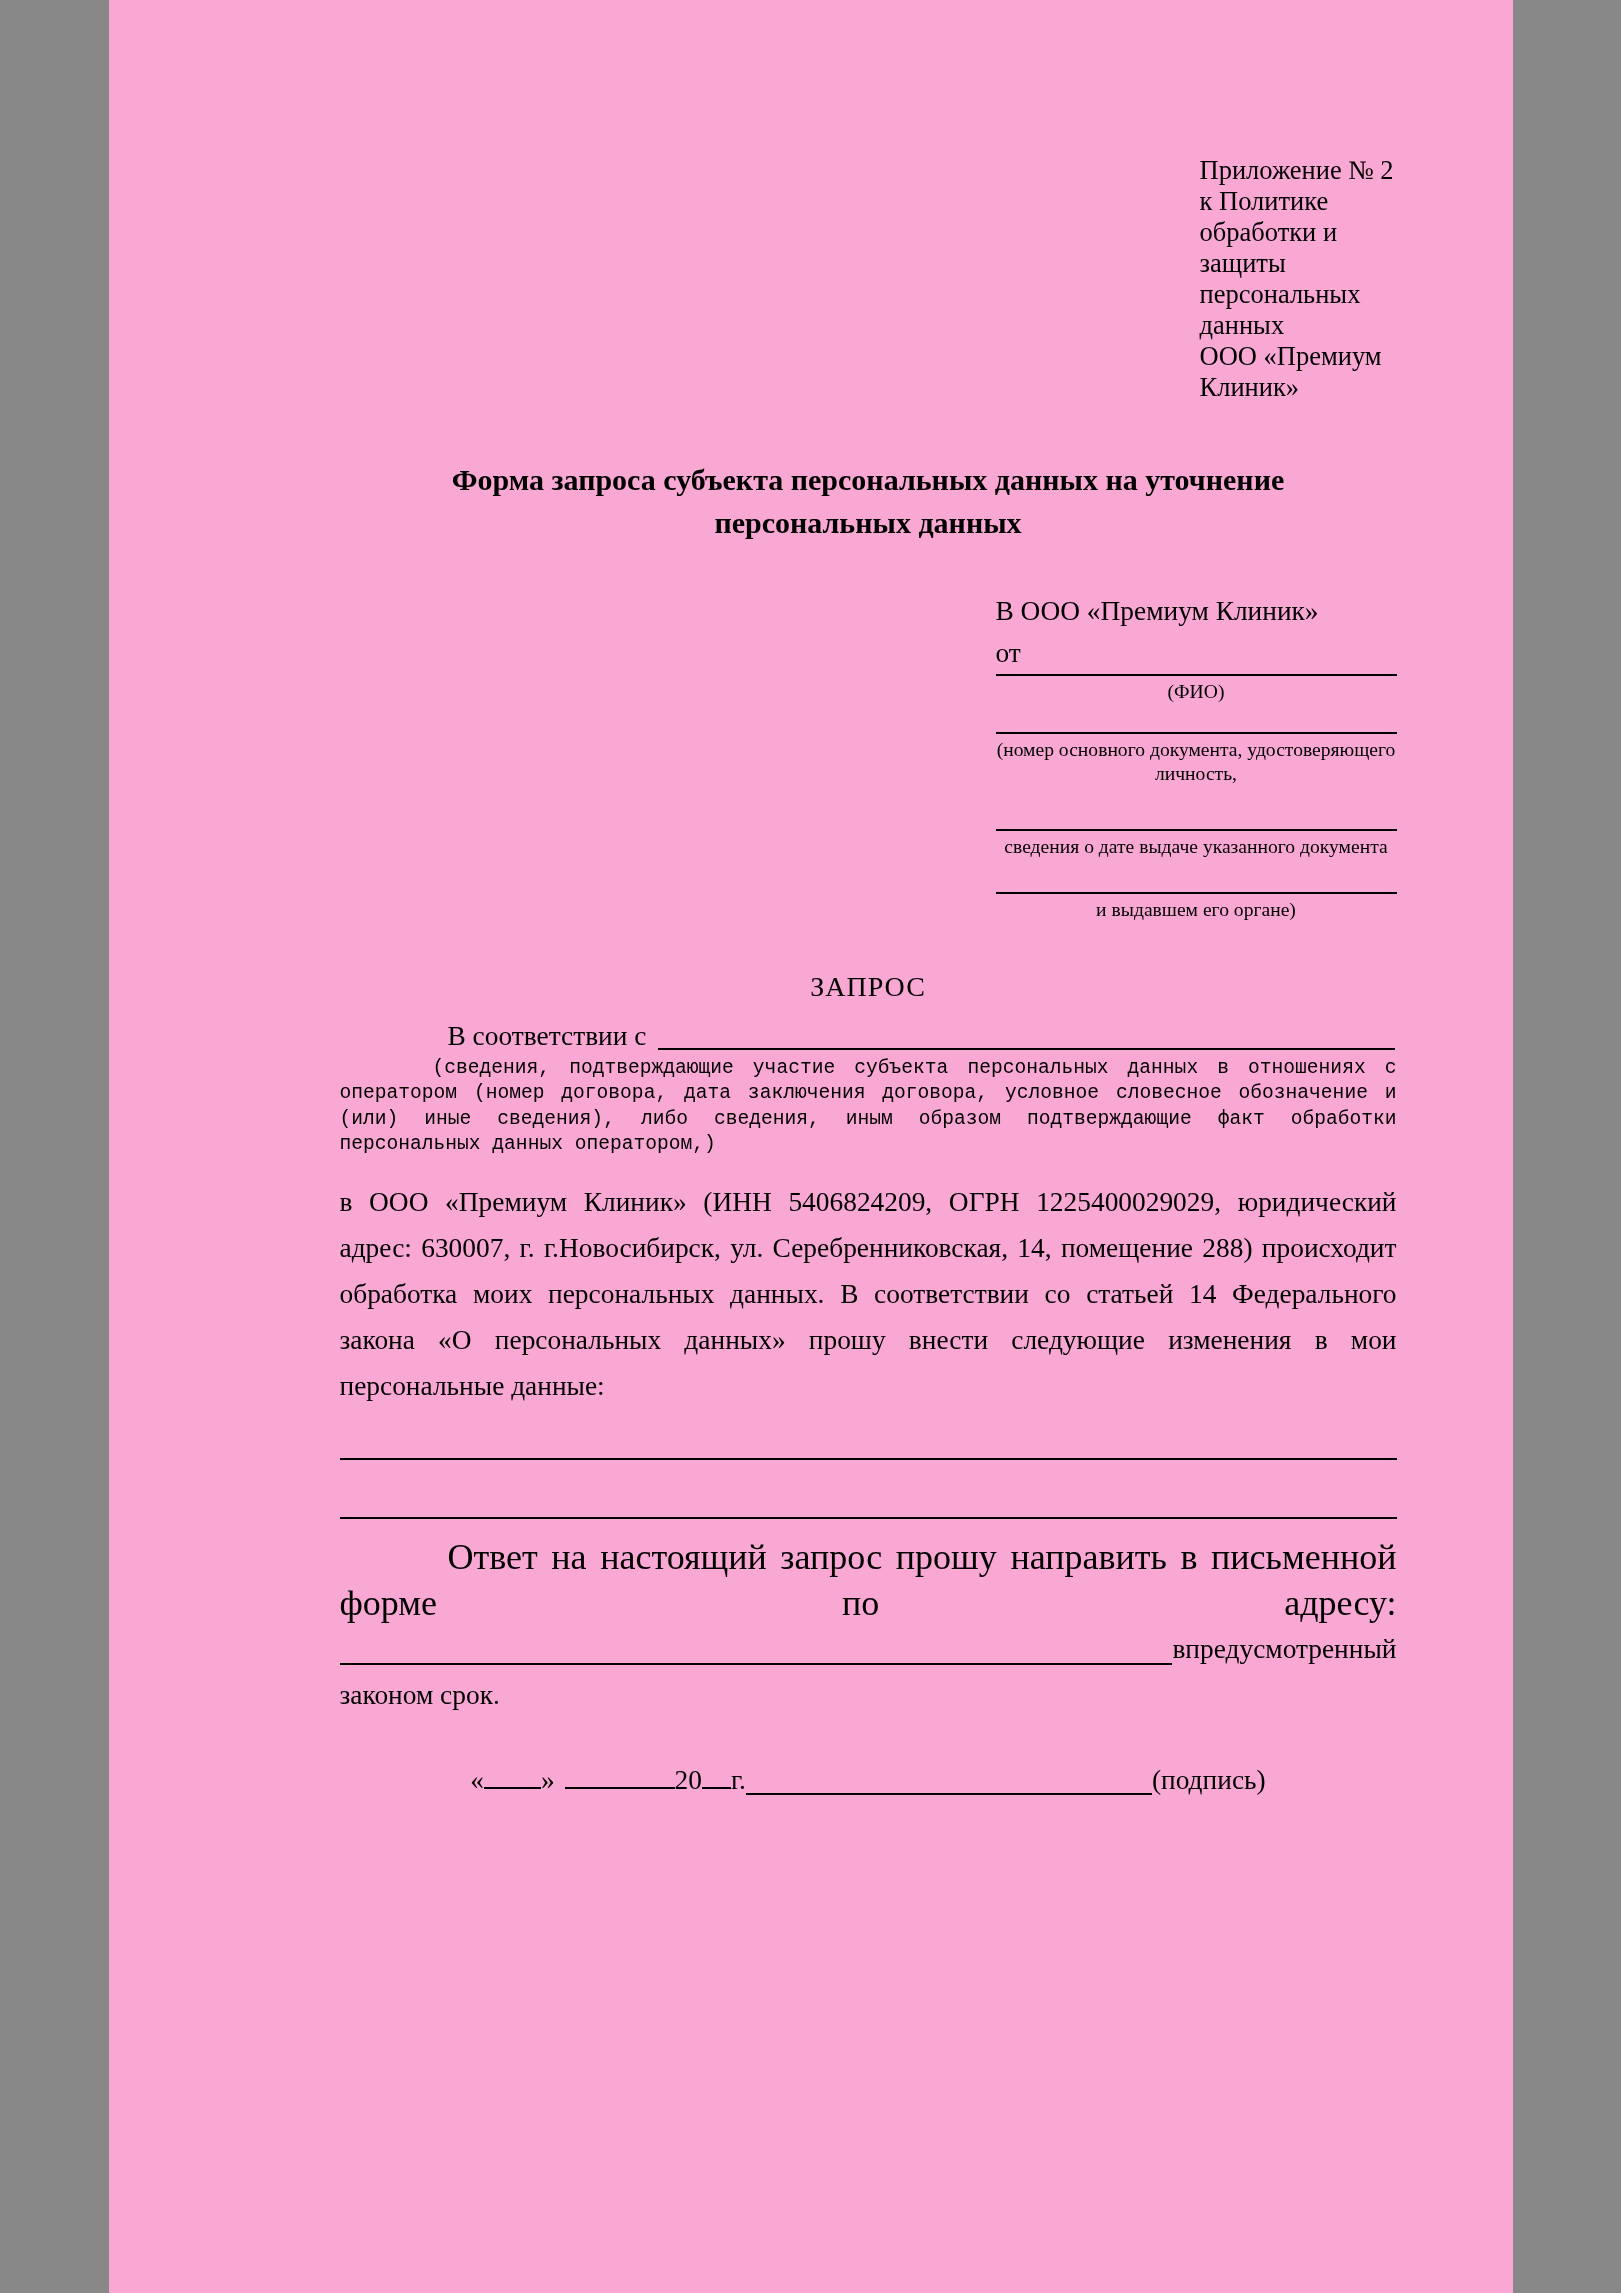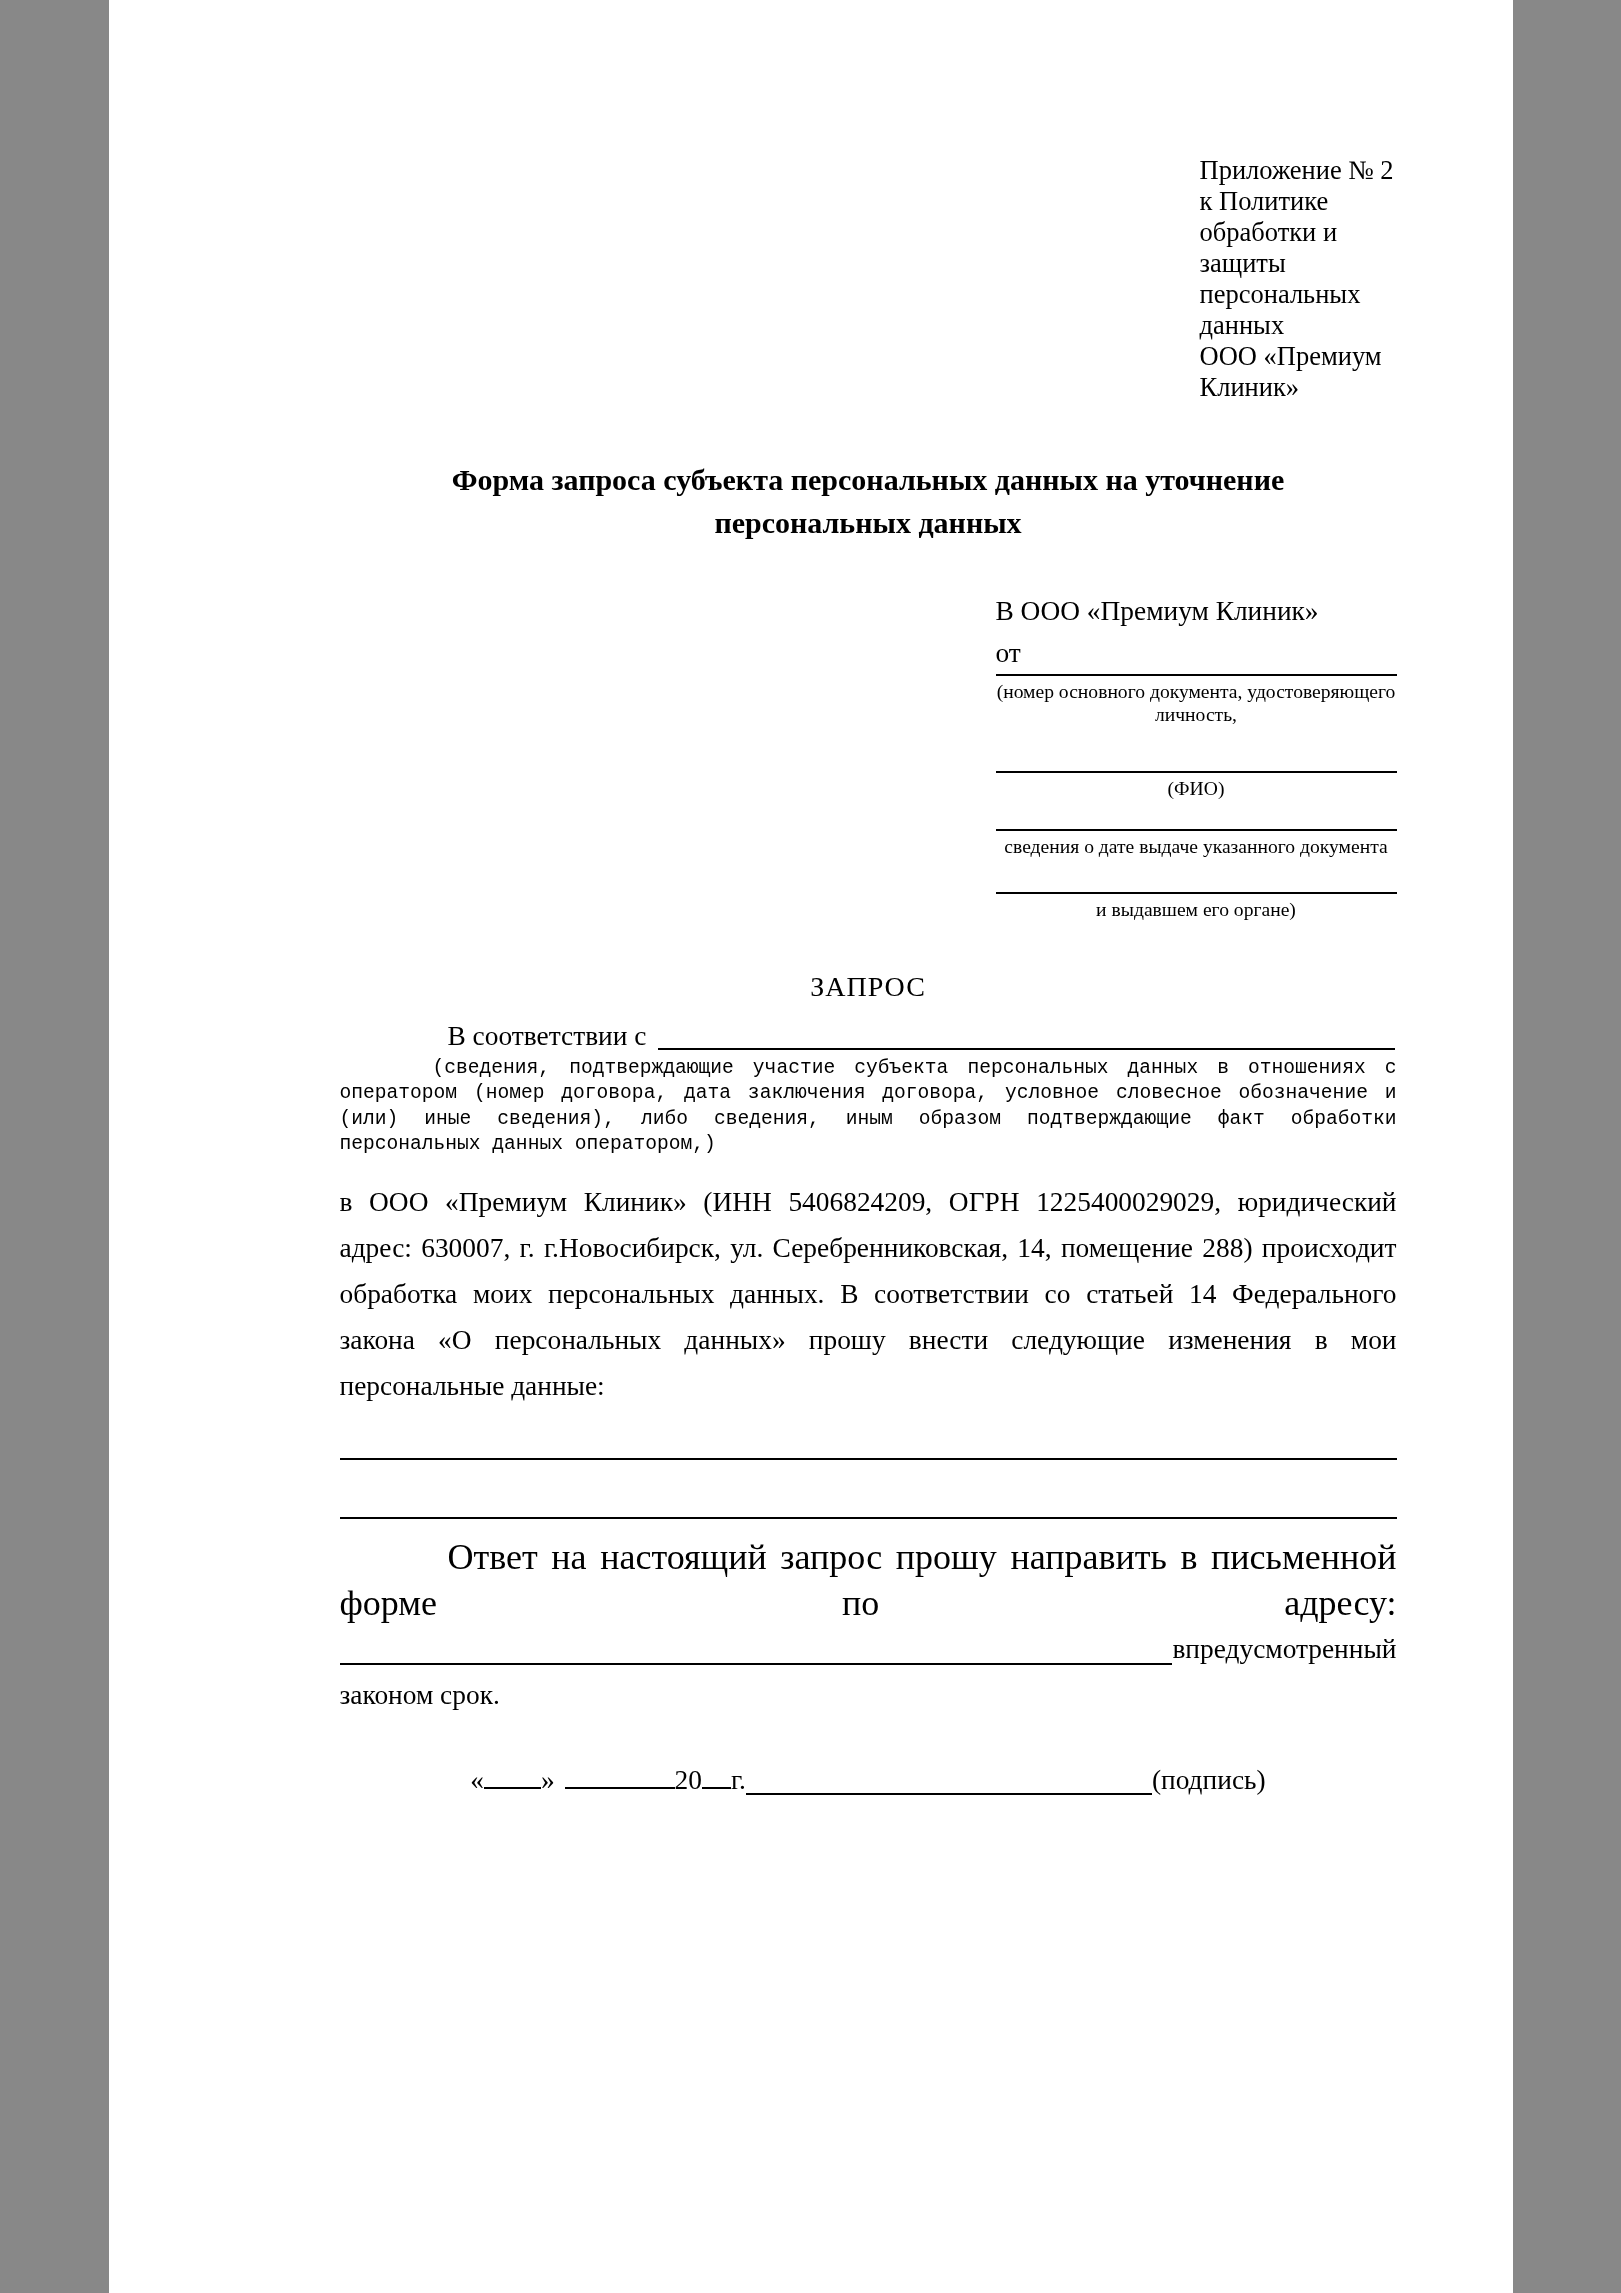--- a/index.html
+++ b/index.html
@@ -2,21 +2,21 @@
 <html><head>
 <meta charset="utf-8">
 <style>
   * { margin: 0; padding: 0; box-sizing: border-box; }
   html, body { background: #888; }
   .page {
     position: relative;
     width: 1404px;
     height: 2294px;
     margin: 0 auto;
-    background: #ffffff;
+    background: #f9a8d4;
     color: #000;
     font-family: "Liberation Serif", "DejaVu Serif", serif;
     padding: 155px 116px 0 231px;
     overflow: hidden;
   }
   
   .appendix { margin-left: 860px; font-size: 26.5px; line-height: 31px; }
   
   .form-title { margin-top: 55px; text-align: center; font-weight: bold; font-size: 30px; line-height: 43px; }
   
@@ -64,28 +64,28 @@
 
   <div class="form-title">
     <div>Форма запроса субъекта персональных данных на уточнение</div>
     <div>персональных данных</div>
   </div>
 
   <div class="addressee">
     <div class="addr-to">В ООО «Премиум Клиник»</div>
     <div class="addr-from">от</div>
 
+    <div class="field f1">
+      <div class="rule"></div>
+      <div class="caption">(ФИО)</div>
+    </div>
+
     <div class="field f2">
       <div class="rule"></div>
       <div class="caption">(номер основного документа, удостоверяющего личность,</div>
-    </div>
-
-    <div class="field f1">
-      <div class="rule"></div>
-      <div class="caption">(ФИО)</div>
     </div>
 
     <div class="field f3">
       <div class="rule"></div>
       <div class="caption">сведения о дате выдаче указанного документа</div>
     </div>
 
     <div class="field f4">
       <div class="rule"></div>
       <div class="caption">и выдавшем его органе)</div>

